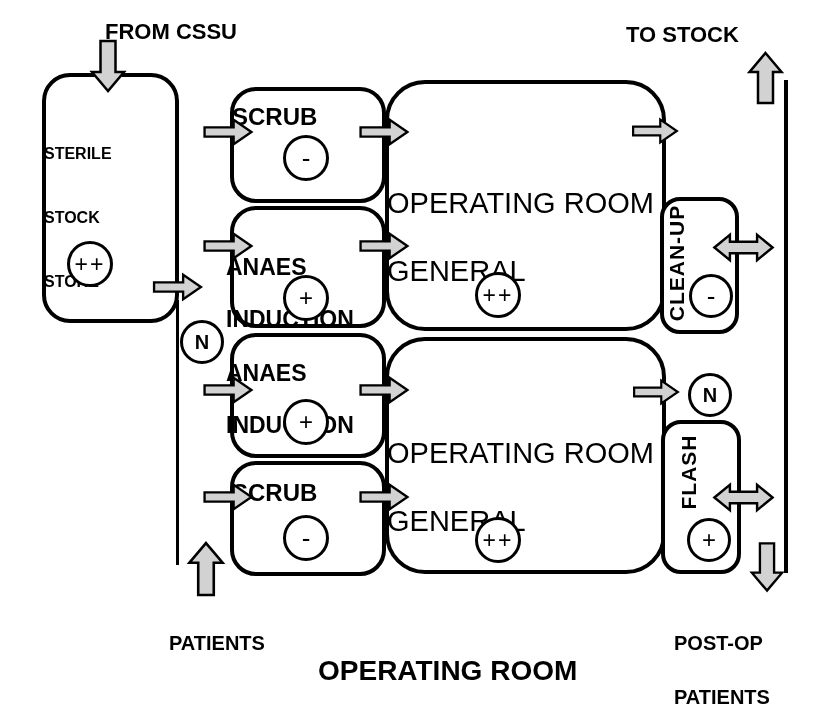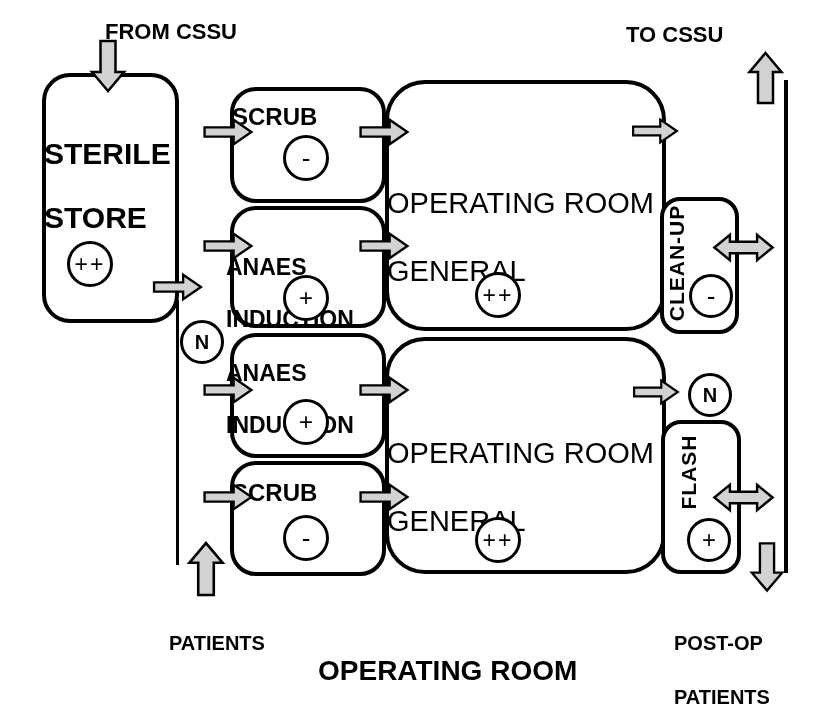--- a/index.html
+++ b/index.html
@@ -81,24 +81,25 @@
   <div class="box" style="left:230px; top:87px; width:156px; height:116px; border-radius:26px;"></div>
   <div class="box" style="left:230px; top:206px; width:156px; height:122px; border-radius:26px;"></div>
   <div class="box" style="left:230px; top:333px; width:156px; height:125px; border-radius:26px;"></div>
   <div class="box" style="left:230px; top:461px; width:156px; height:115px; border-radius:26px;"></div>
   <div class="box" style="left:385px; top:80px; width:281px; height:251px; border-radius:40px;"></div>
   <div class="box" style="left:385px; top:337px; width:281px; height:237px; border-radius:40px;"></div>
   <div class="box" style="left:660px; top:197px; width:79px; height:137px; border-radius:20px;"></div>
   <div class="box" style="left:661px; top:420px; width:80px; height:154px; border-radius:20px;"></div>
 
   <div class="lbl" style="left:105px; top:19px; width:190px; font-size:22px;">FROM CSSU</div>
-  <div class="lbl" style="left:626px; top:22px; width:170px; font-size:22px;">TO CSSU</div>
-
-  <div class="lbl" style="left:44px; top:106px; width:133px; font-size:30px; line-height:32px;">
+  <div class="lbl" style="left:626px; top:22px; width:170px; font-size:22px;">TO STOCK</div>
+
+  <div class="lbl" style="left:44px; top:106px; width:133px; font-size:16px; line-height:32px;">
     <div>STERILE</div>
+    <div>STOCK</div>
     <div>STORE</div>
   </div>
   <div class="lbl" style="left:232px; top:103px; width:152px; font-size:24px;">SCRUB</div>
   <div class="lbl" style="left:226px; top:228px; width:164px; font-size:23px; line-height:26px;">
     <div>ANAES</div>
     <div>INDUCTION</div>
   </div>
   <div class="lbl" style="left:226px; top:334px; width:164px; font-size:23px; line-height:26px;">
     <div>ANAES</div>
     <div>INDUCTION</div>

